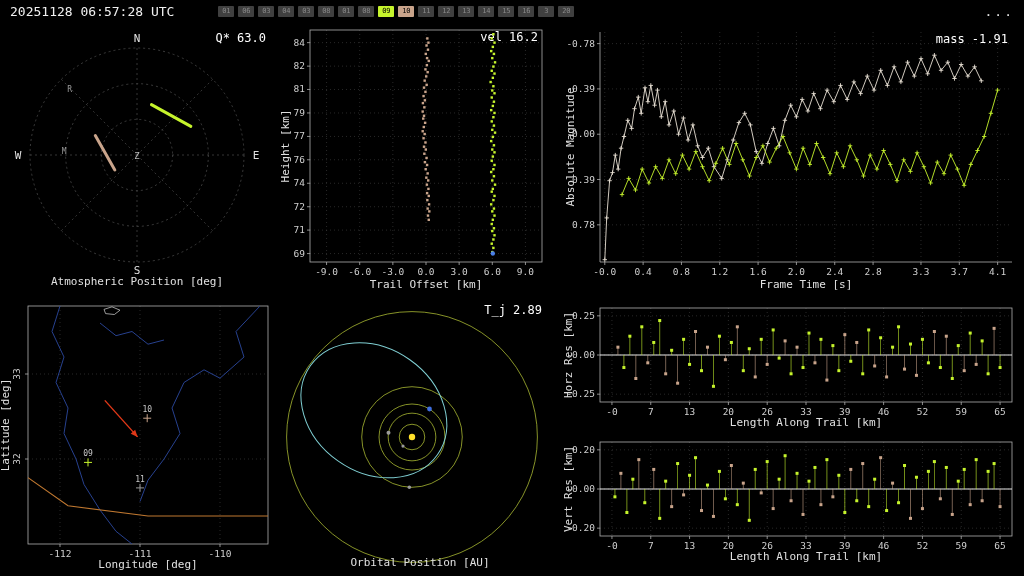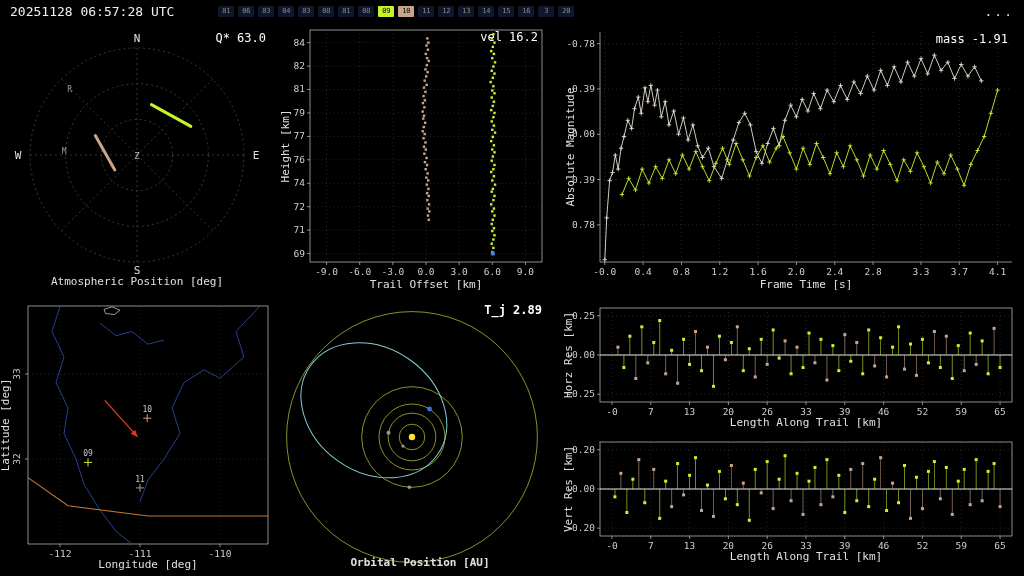--- a/index.html
+++ b/index.html
@@ -5,29 +5,29 @@
   html,body{margin:0;padding:0;background:#000;}
   body{width:1024px;height:576px;overflow:hidden;}
   .app{position:relative;width:1024px;height:576px;background:#000;
        font-family:"DejaVu Sans Mono",monospace;}
   header{position:absolute;left:0;top:0;width:1024px;height:22px;
          display:flex;align-items:center;box-sizing:border-box;padding:0 10px;}
   #timestamp{font-size:13px;color:#f0f0f0;white-space:pre;}
   #stations{display:flex;margin-left:44px;}
   .stbox{width:16px;height:11px;margin-right:4px;border-radius:1px;
          display:flex;align-items:center;justify-content:center;
-         font-size:7px;line-height:11px;background:#0f172a;color:#8a8a8a;
+         font-size:7px;line-height:11px;background:#404040;color:#8a8a8a;
          font-family:"DejaVu Sans Mono",monospace;cursor:default;}
   #menu{margin-left:auto;color:#e0e0e0;font-size:13px;letter-spacing:2px;cursor:default;}
   .panel{position:absolute;background:#000;}
   #panel-sky{left:0;top:22px;width:280px;height:278px;}
   #panel-trail{left:280px;top:22px;width:280px;height:278px;}
   #panel-mag{left:560px;top:22px;width:464px;height:278px;}
   #panel-map{left:0;top:300px;width:280px;height:276px;}
-  #panel-orbit{left:280px;top:300px;width:280px;height:276px;font-weight:bold;}
+  #panel-orbit{left:280px;top:300px;width:280px;height:276px;}
   #panel-res{left:560px;top:300px;width:464px;height:276px;}
   svg{display:block;}
   svg text{font-family:"DejaVu Sans Mono",monospace;}
 </style>
 </head>
 <body>
 
 <div class="app">
   <header>
     <div id="timestamp">20251128 06:57:28 UTC</div>

